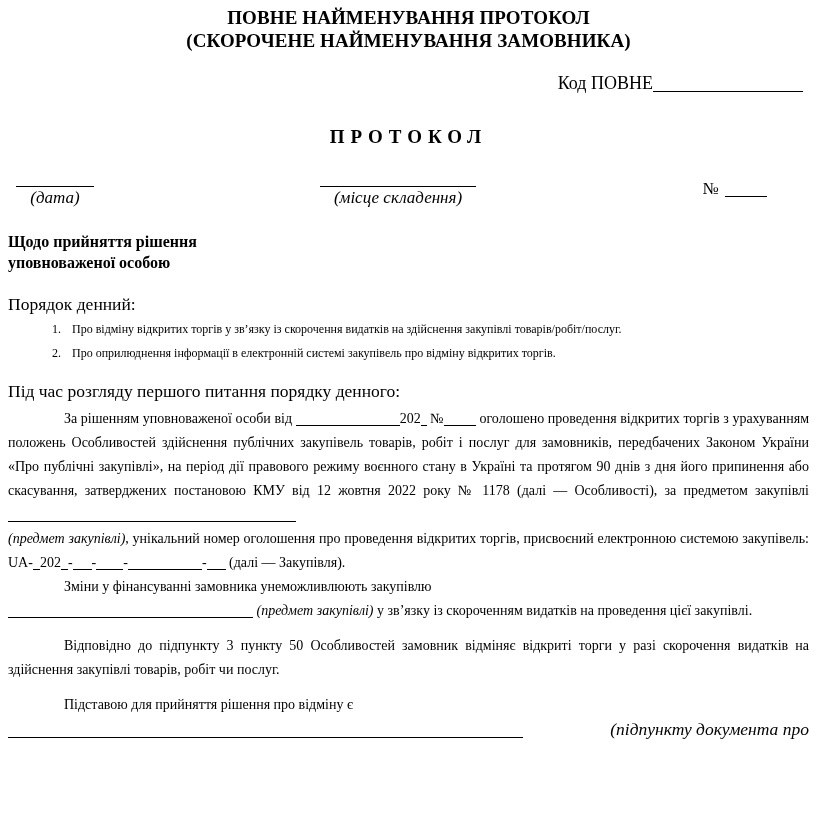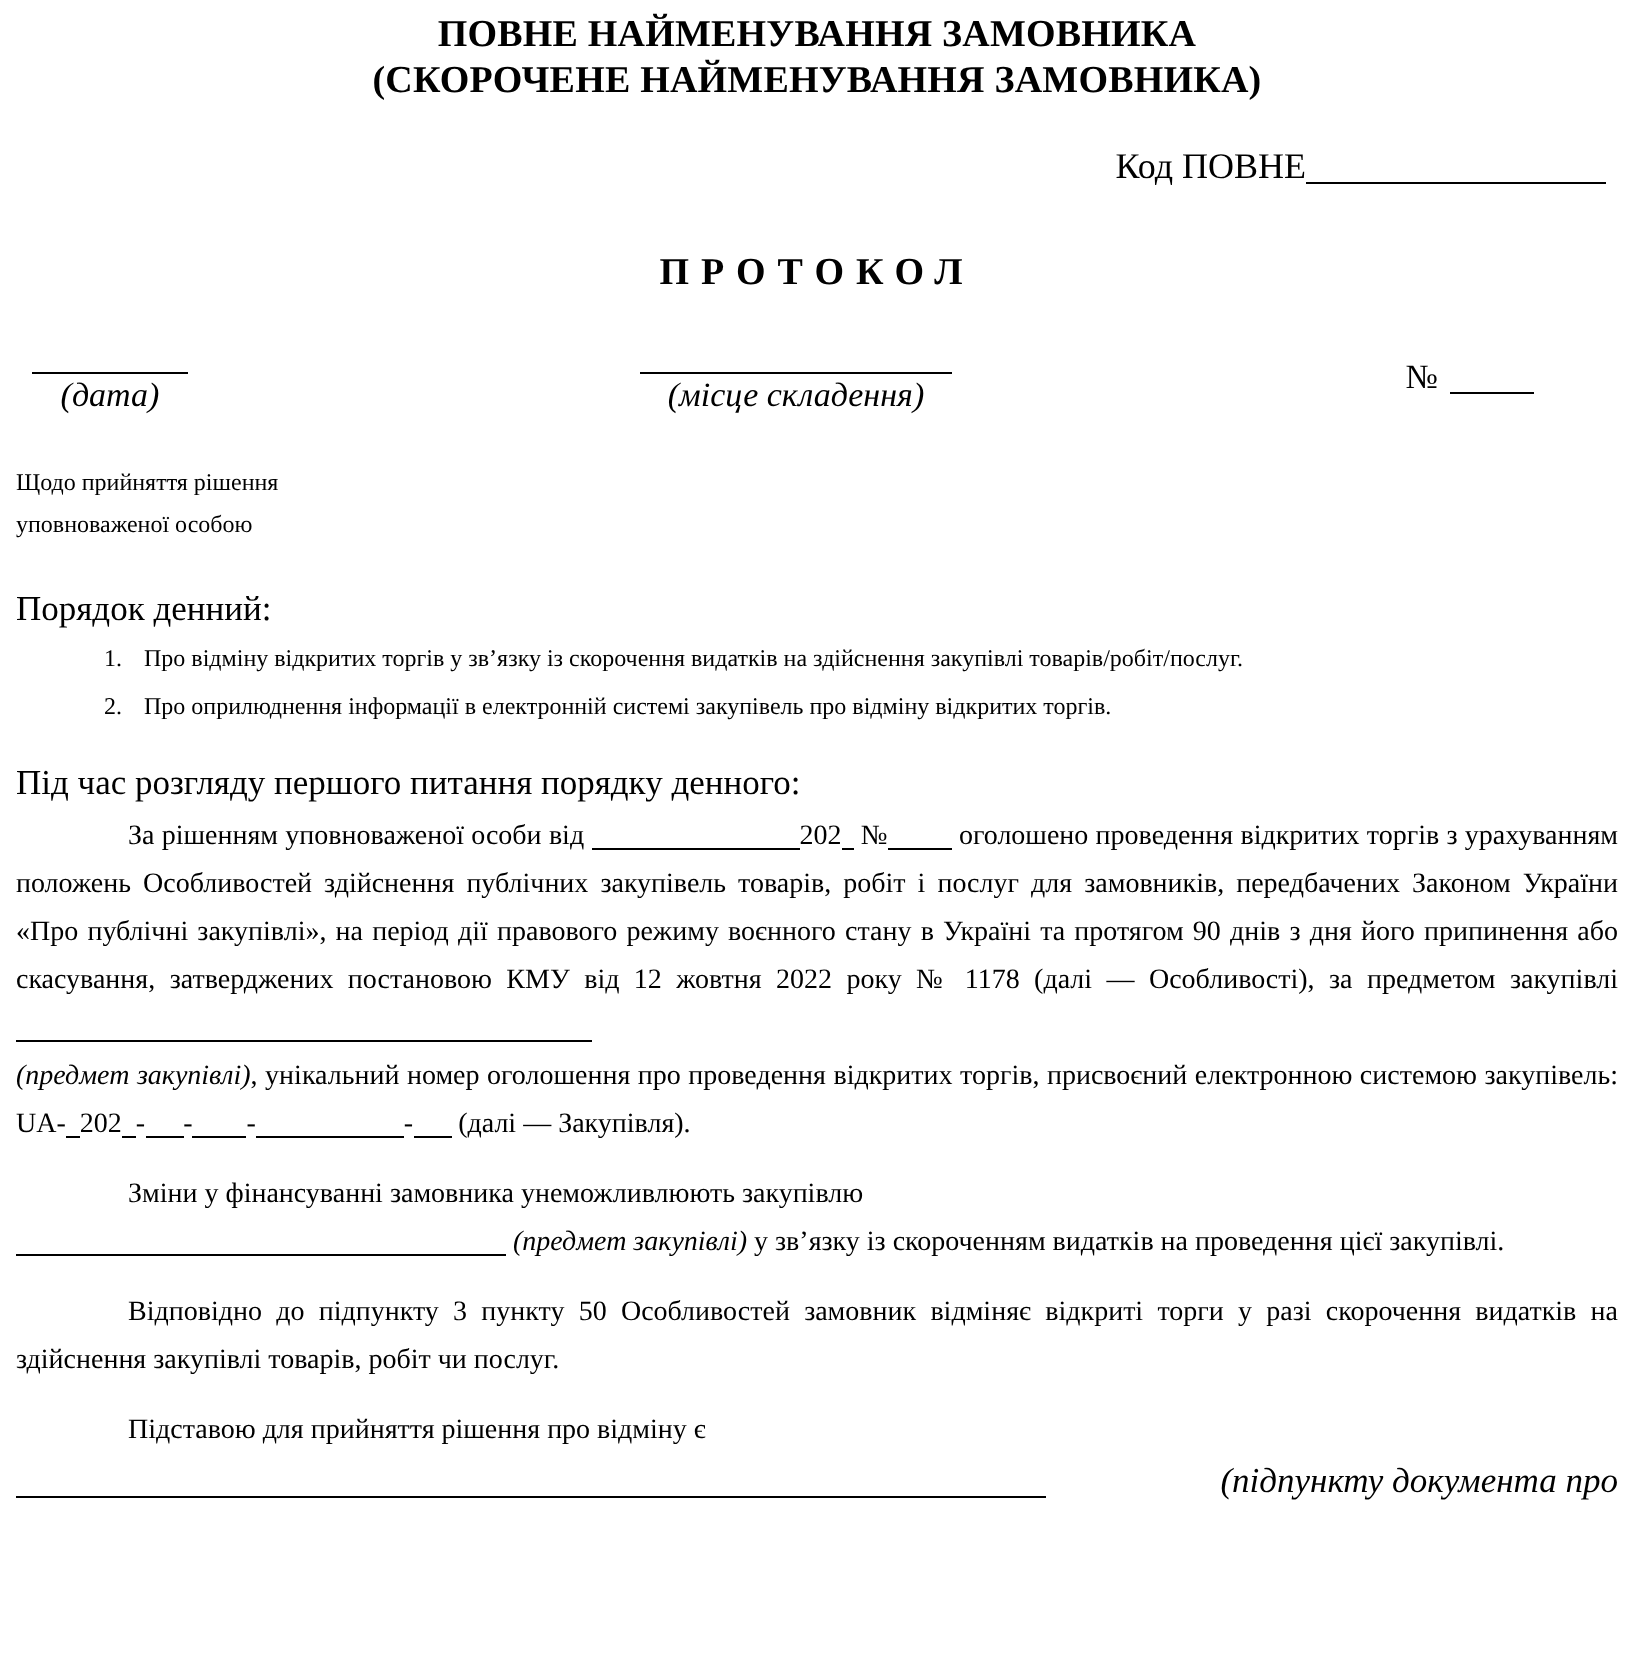--- a/index.html
+++ b/index.html
@@ -92,22 +92,22 @@
     display: inline-block;
     width: 42px;
     border-bottom: 1.4px solid #000;
     vertical-align: -3px;
     margin-left: 6px;
   }
 
   
   .subject {
     margin-top: 16px;
-    font-weight: normal;
-    font-size: 12px;
+    font-weight: bold;
+    font-size: 16px;
     line-height: 21px;
   }
   .subject .l { display: block; }
 
   
   .agenda-label {
     margin-top: 21px;
     font-size: 17.5px;
     line-height: 21px;
   }
@@ -173,21 +173,21 @@
     font-size: 17.5px;
   }
   .clearfix::after { content: ""; display: table; clear: both; }
 </style>
 </head>
 <body>
 
 <div class="page">
 
   <div class="doc-title">
-    <span class="line1">ПОВНЕ НАЙМЕНУВАННЯ ЗАМОВНИКА</span>
+    <span class="line1">ПОВНЕ НАЙМЕНУВАННЯ ПРОТОКОЛ</span>
     <span class="line2">(СКОРОЧЕНЕ НАЙМЕНУВАННЯ ЗАМОВНИКА)</span>
   </div>
 
   <div class="edrpou-row">
     <span>Код ПОВНЕ</span><span class="blank-line"></span>
   </div>
 
   <div class="protokol">ПРОТОКОЛ</div>
 
   <div class="meta-row">
@@ -216,21 +216,21 @@
   </ol>
 
   <div class="body-line">Під час розгляду першого питання порядку денного:</div>
 
   <div style="margin-top:4px;">
     <p class="just indent"><span>За рішенням уповноваженої особи від </span><span class="u u-w1"></span><span>202</span><span class="u u-w2"></span> <span>№</span><span class="u u-w3"></span><span> оголошено проведення відкритих торгів з урахуванням положень Особливостей здійснення публічних закупівель товарів, робіт і послуг для замовників, передбачених Законом України «Про публічні закупівлі», на період дії правового режиму воєнного стану в Україні та протягом 90 днів з дня його припинення або скасування, затверджених постановою КМУ від 12 жовтня 2022 року № 1178 (далі — Особливості), за предметом закупівлі </span><span class="u u-pred"></span></p>
 
     <p class="just"><span class="it">(предмет закупівлі)</span><span>, унікальний номер оголошення про проведення відкритих торгів, присвоєний електронною системою закупівель: </span><span>UA-</span><span class="ua-seg ua-1"></span><span>202</span><span class="ua-seg ua-2"></span>-<span class="ua-seg ua-3"></span>-<span class="ua-seg ua-4"></span>-<span class="ua-seg ua-5"></span>-<span class="ua-seg ua-6"></span><span> (далі — Закупівля).</span></p>
   </div>
 
-  <div style="margin-top:11px;">
+  <div style="">
     <p class="just" style="text-indent:56px;"><span>Зміни у фінансуванні замовника унеможливлюють закупівлю</span></p>
     <p class="just"><span class="u" style="width:245px;"></span> <span class="it">(предмет закупівлі)</span><span> у зв’язку із скороченням видатків на проведення цієї закупівлі.</span></p>
   </div>
 
   <div style="margin-top:11px;">
     <p class="just indent">Відповідно до підпункту 3 пункту 50 Особливостей замовник відміняє відкриті торги у разі скорочення видатків на здійснення закупівлі товарів, робіт чи послуг.</p>
   </div>
 
   <div style="margin-top:11px;">
     <p class="just" style="text-indent:56px;"><span>Підставою для прийняття рішення про відміну є</span></p>

